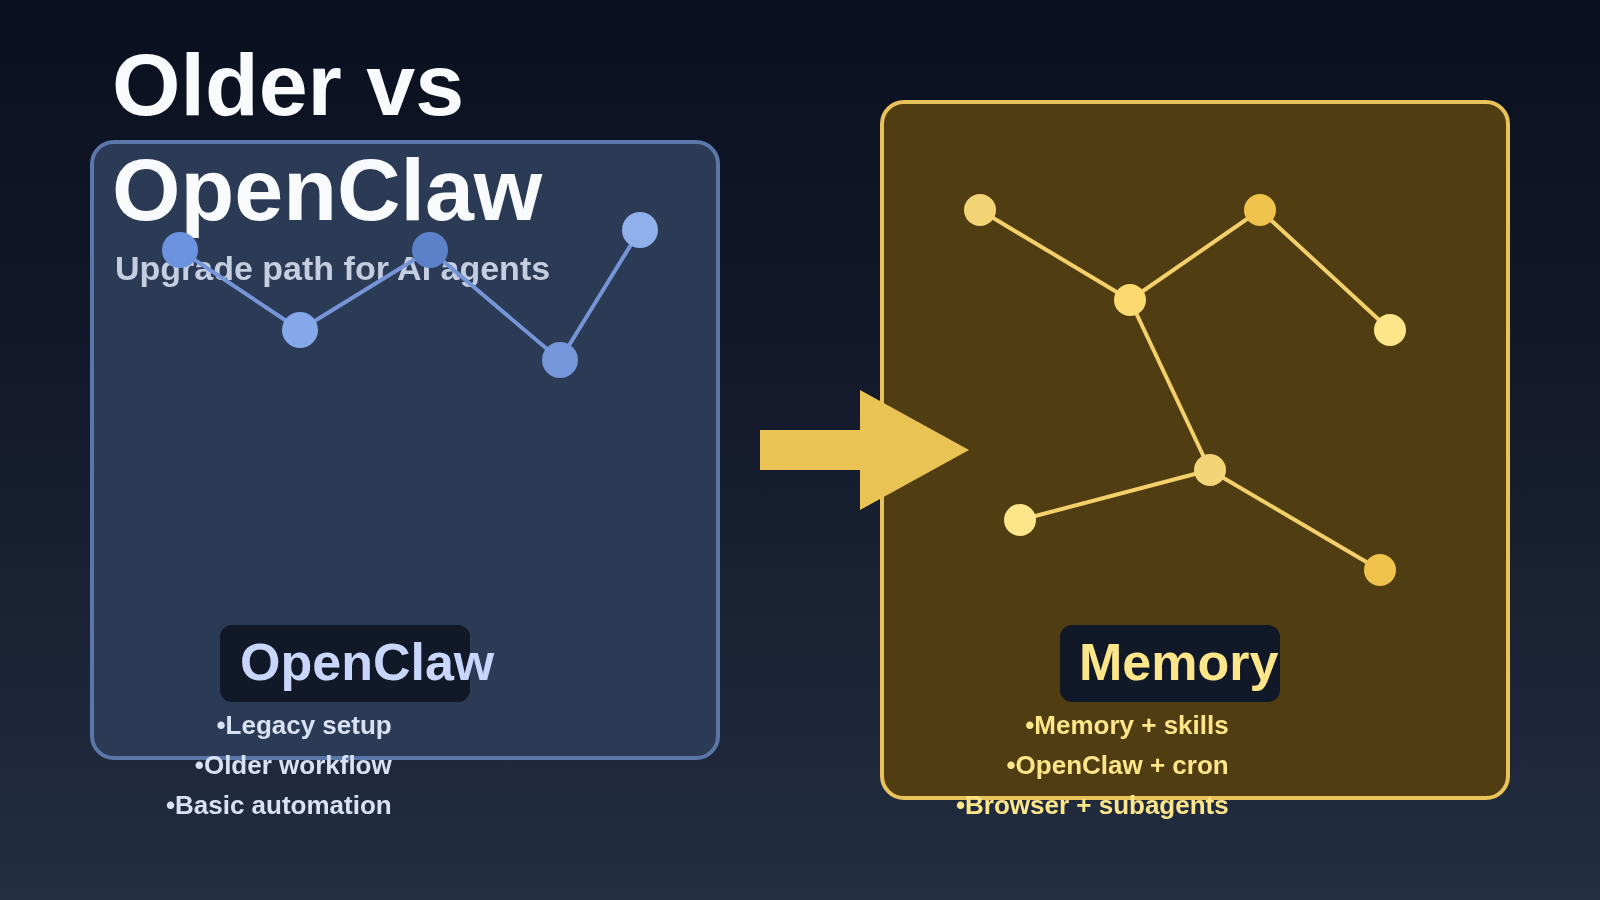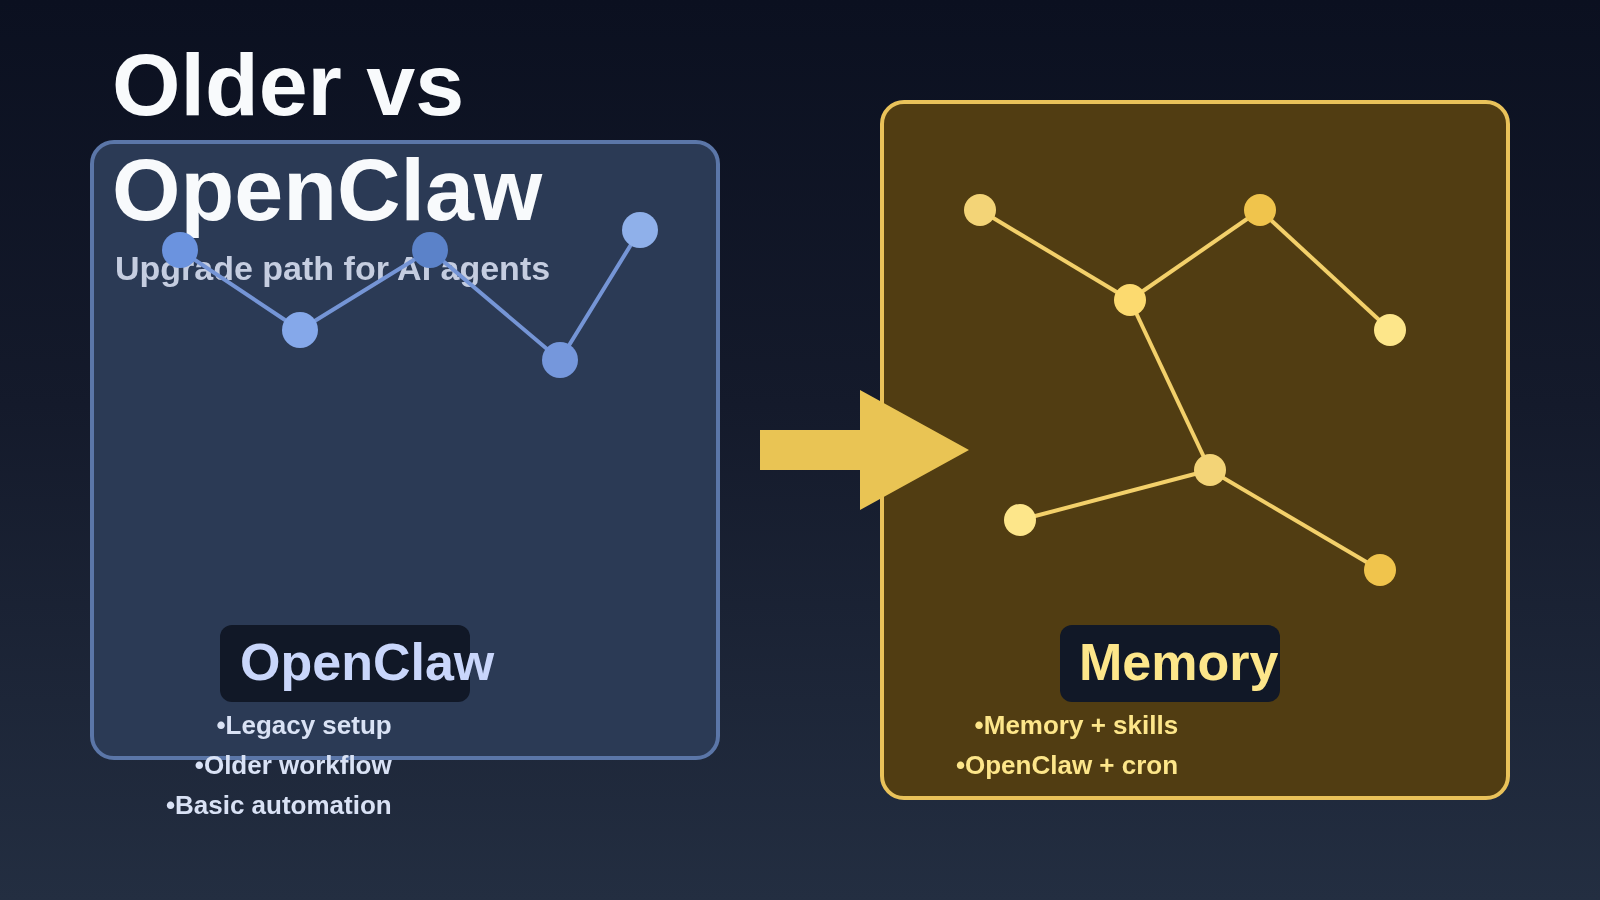--- a/index.html
+++ b/index.html
@@ -100,13 +100,14 @@
   <li><span class="bullet-dot">•</span><span>Legacy setup</span></li>
   <li><span class="bullet-dot">•</span><span>Older workflow</span></li>
   <li><span class="bullet-dot">•</span><span>Basic automation</span></li>
 </ul>
 
 <div class="label-box" id="label-box-right"></div>
 <div class="label-text" id="label-text-right">Memory</div>
 <ul class="bullets" id="bullets-right">
   <li><span class="bullet-dot">•</span><span>Memory + skills</span></li>
   <li><span class="bullet-dot">•</span><span>OpenClaw + cron</span></li>
+  <li><span class="bullet-dot">•</span><span>Browser + subagents</span></li>
 </ul>
 
 </body></html>

